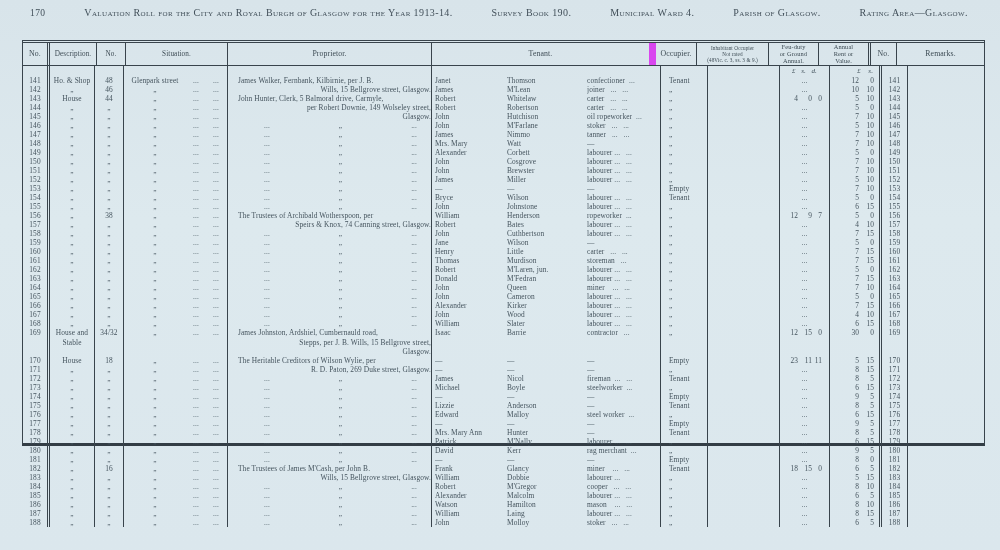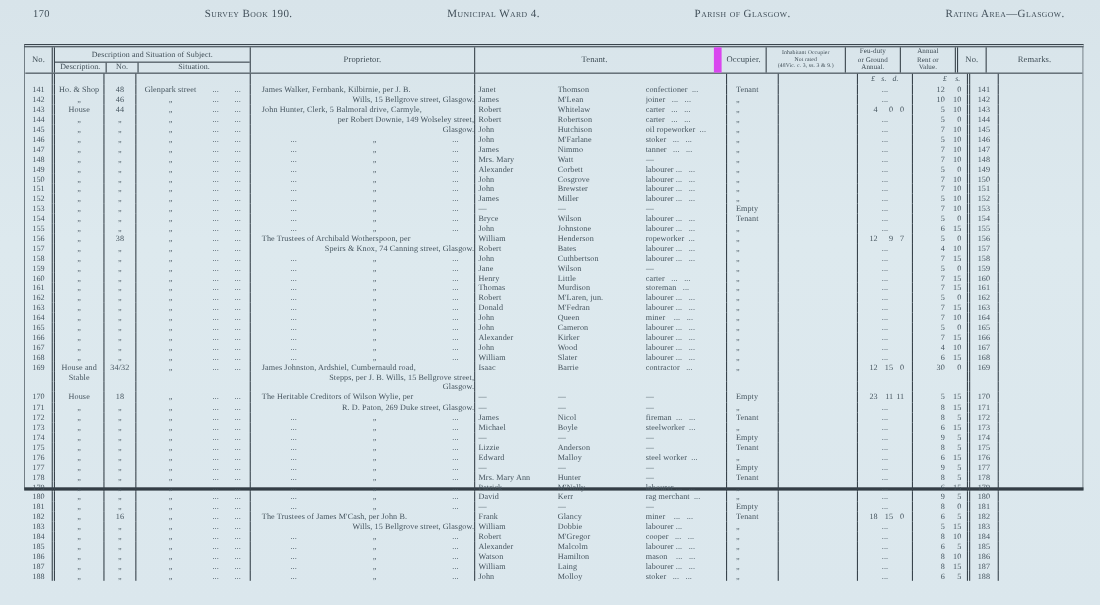--- a/index.html
+++ b/index.html
@@ -67,33 +67,33 @@
   .c-n2 { width:28px; text-align:center; border-left:3px double #39444c; }
   .c-rm { flex:1; border-left:1px solid #39444c; }
   .units .c-f{justify-content:center;white-space:pre;display:block;text-align:center;}
   .units .c-r{white-space:pre;display:block;text-align:right;padding-right:6px;}
 </style>
 </head>
 <body>
 
 <div class="titlebar">
   <span class="pageno">170</span>
+  <span class="sc">Valuation Roll for the City and Royal Burgh of Glasgow for the Year 1913-14.</span>
   <span class="sc">Survey Book 190.</span>
   <span class="sc">Municipal Ward 4.</span>
   <span class="sc">Parish of Glasgow.</span>
   <span class="sc">Rating Area—Glasgow.</span>
 </div>
 
 <div class="vtable">
   <div class="thead">
     <div class="hc h-n">
         <span>No.</span>
       </div>
     <div class="hc h-group">
-      <div class="hg-top">Description and Situation of Subject.</div>
       <div class="hg-bottom">
         <div class="hg-desc">Description.</div>
         <div class="hg-no">No.</div>
         <div class="hg-sit">Situation.</div>
       </div>
     </div>
     <div class="hc h-p">
         <span>Proprietor.</span>
       </div>
     <div class="hc h-t">

